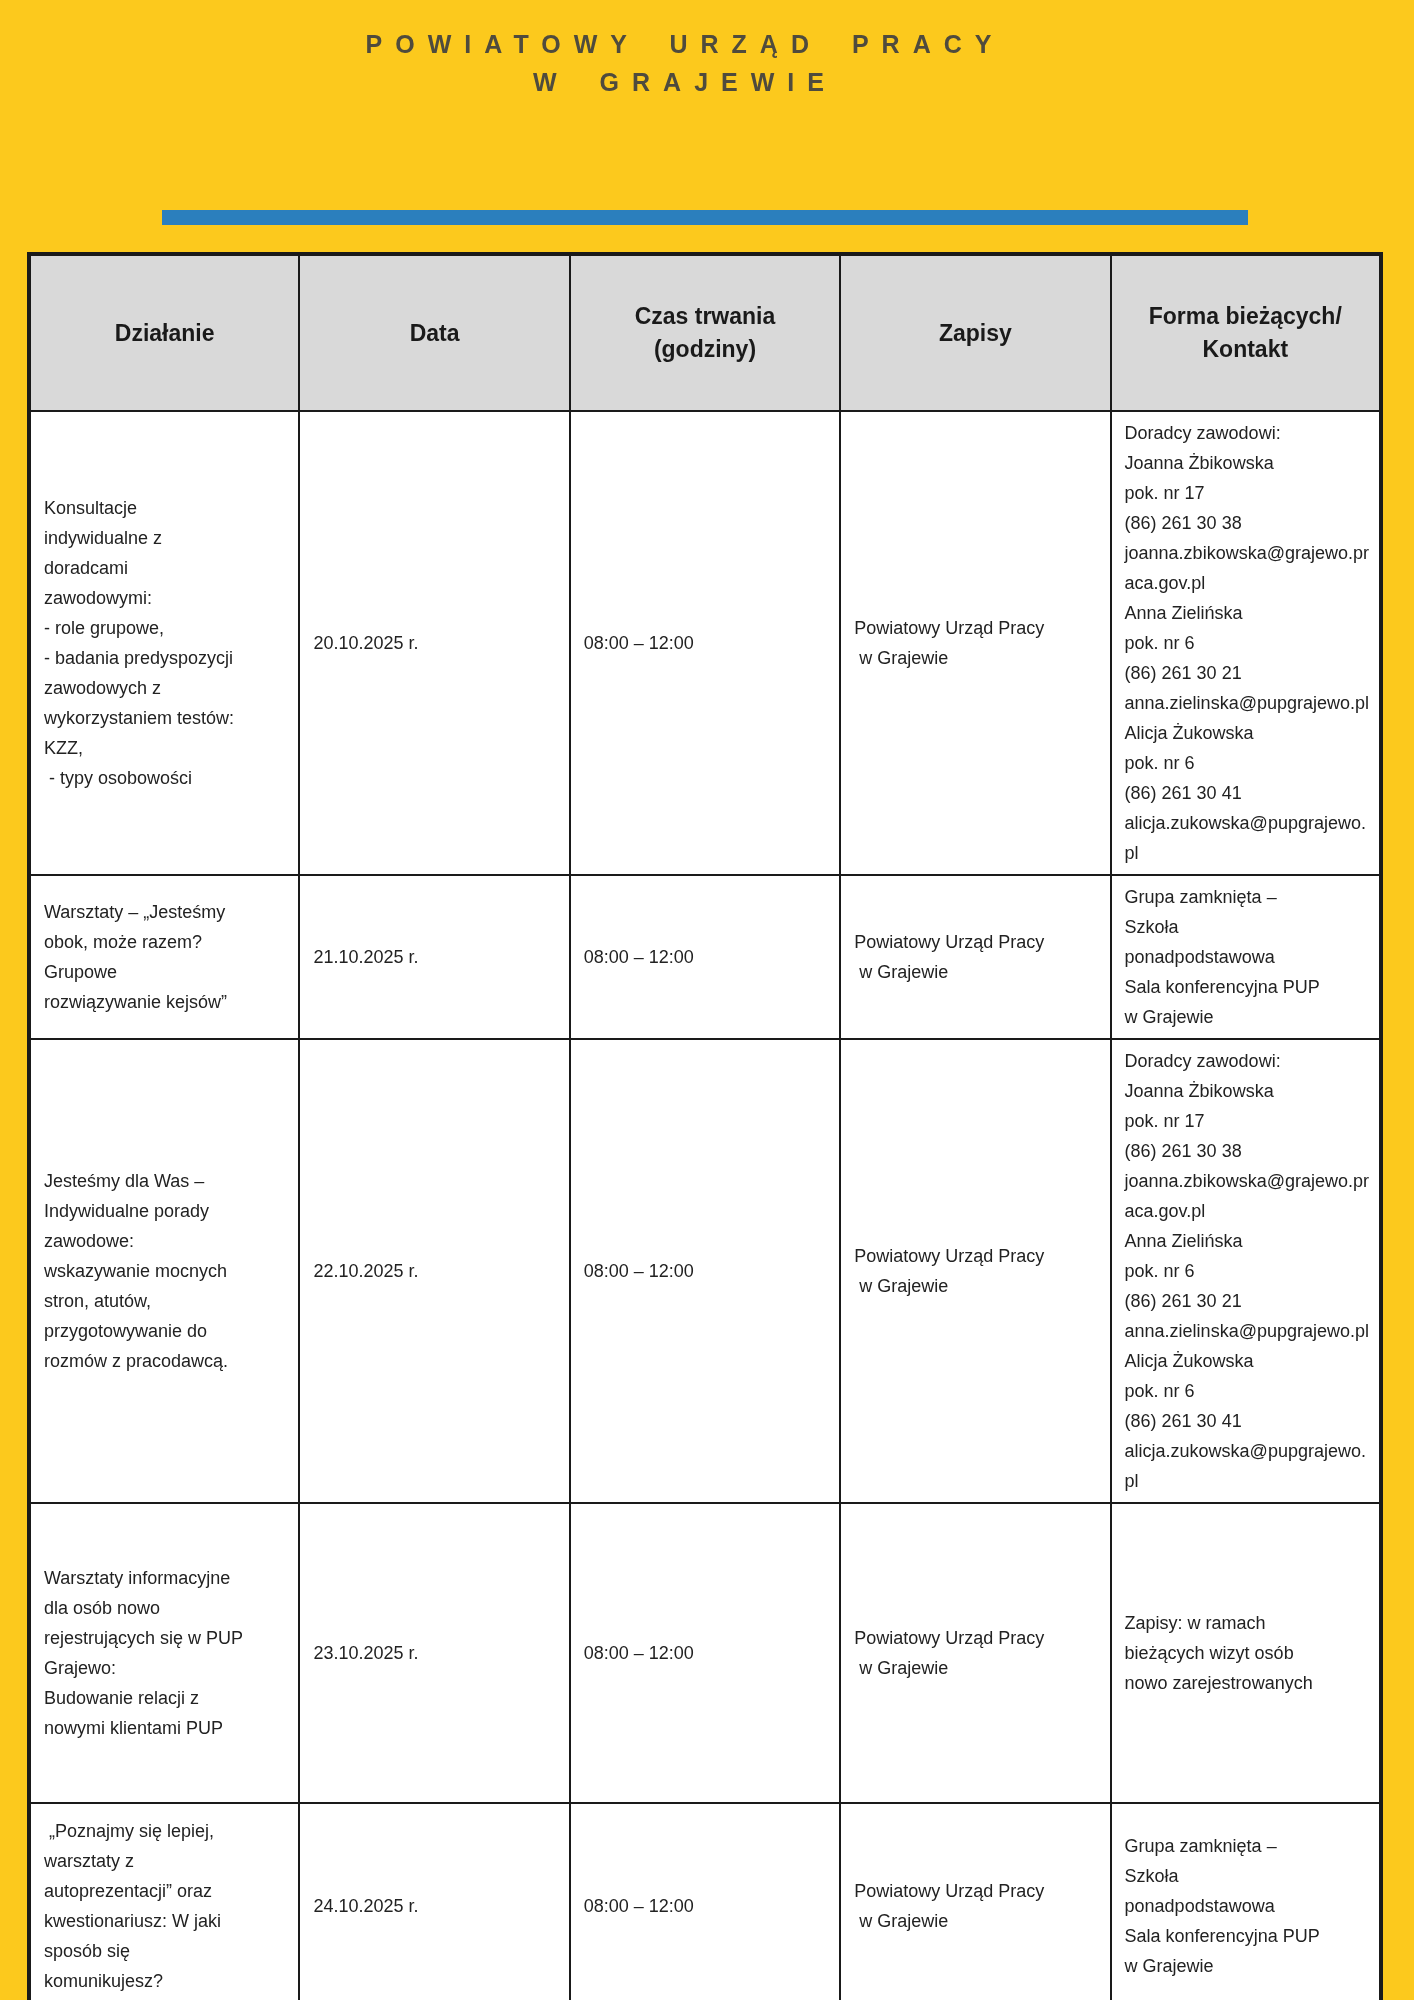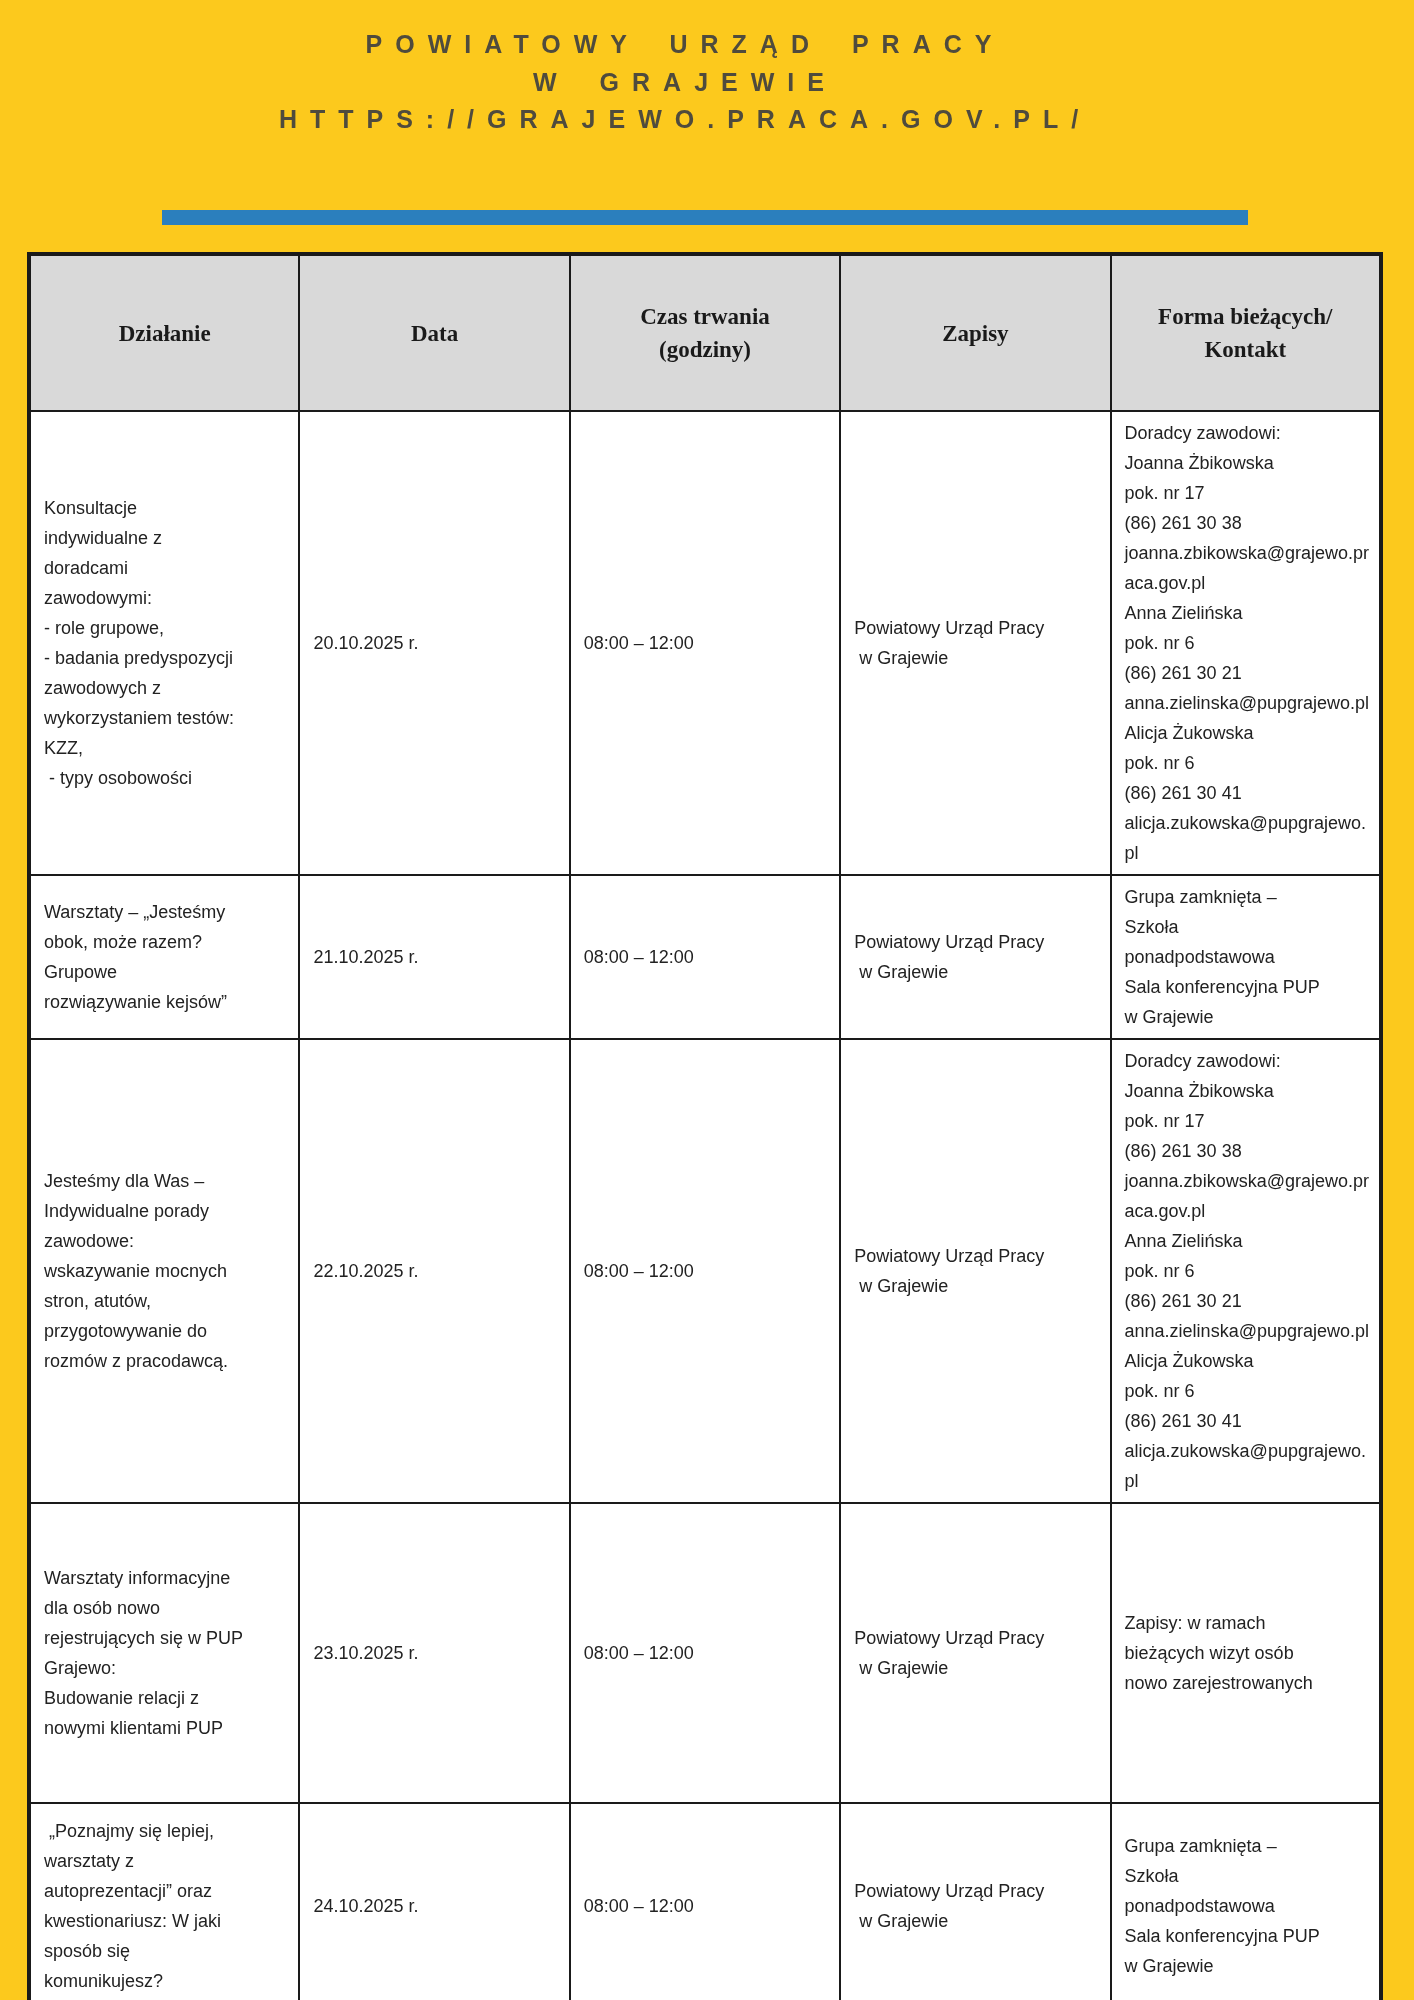--- a/index.html
+++ b/index.html
@@ -64,36 +64,35 @@
   .prewrap { white-space: pre-wrap; overflow-wrap: anywhere; }
   td.c-contact-top {
     vertical-align: top;
     padding-top: 16px;
     font-size: 20px;
     line-height: 24.5px;
   }
   .bold { font-weight: normal; }
 
   
-  tr.r-hdr { height: 157px; font-family: Liberation Serif, serif; }
+  tr.r-hdr { height: 157px; }
   tr.r-0 { height: 457px; }
   tr.r-1 { height: 154px; }
   tr.r-2 { height: 455px; }
   tr.r-3 { height: 300px; }
   tr.r-4 { height: 207px; }
 </style>
 </head>
 <body>
 
 <div class="page">
 
   <div class="top-header">
     <div>POWIATOWY URZĄD PRACY</div>
     <div>W GRAJEWIE</div>
-    <div>HTTPS://GRAJEWO.PRACA.GOV.PL/</div>
   </div>
 
   <div class="divider-bar"></div>
 
   <table class="schedule">
     <colgroup>
         <col>
         <col>
         <col>
         <col>

